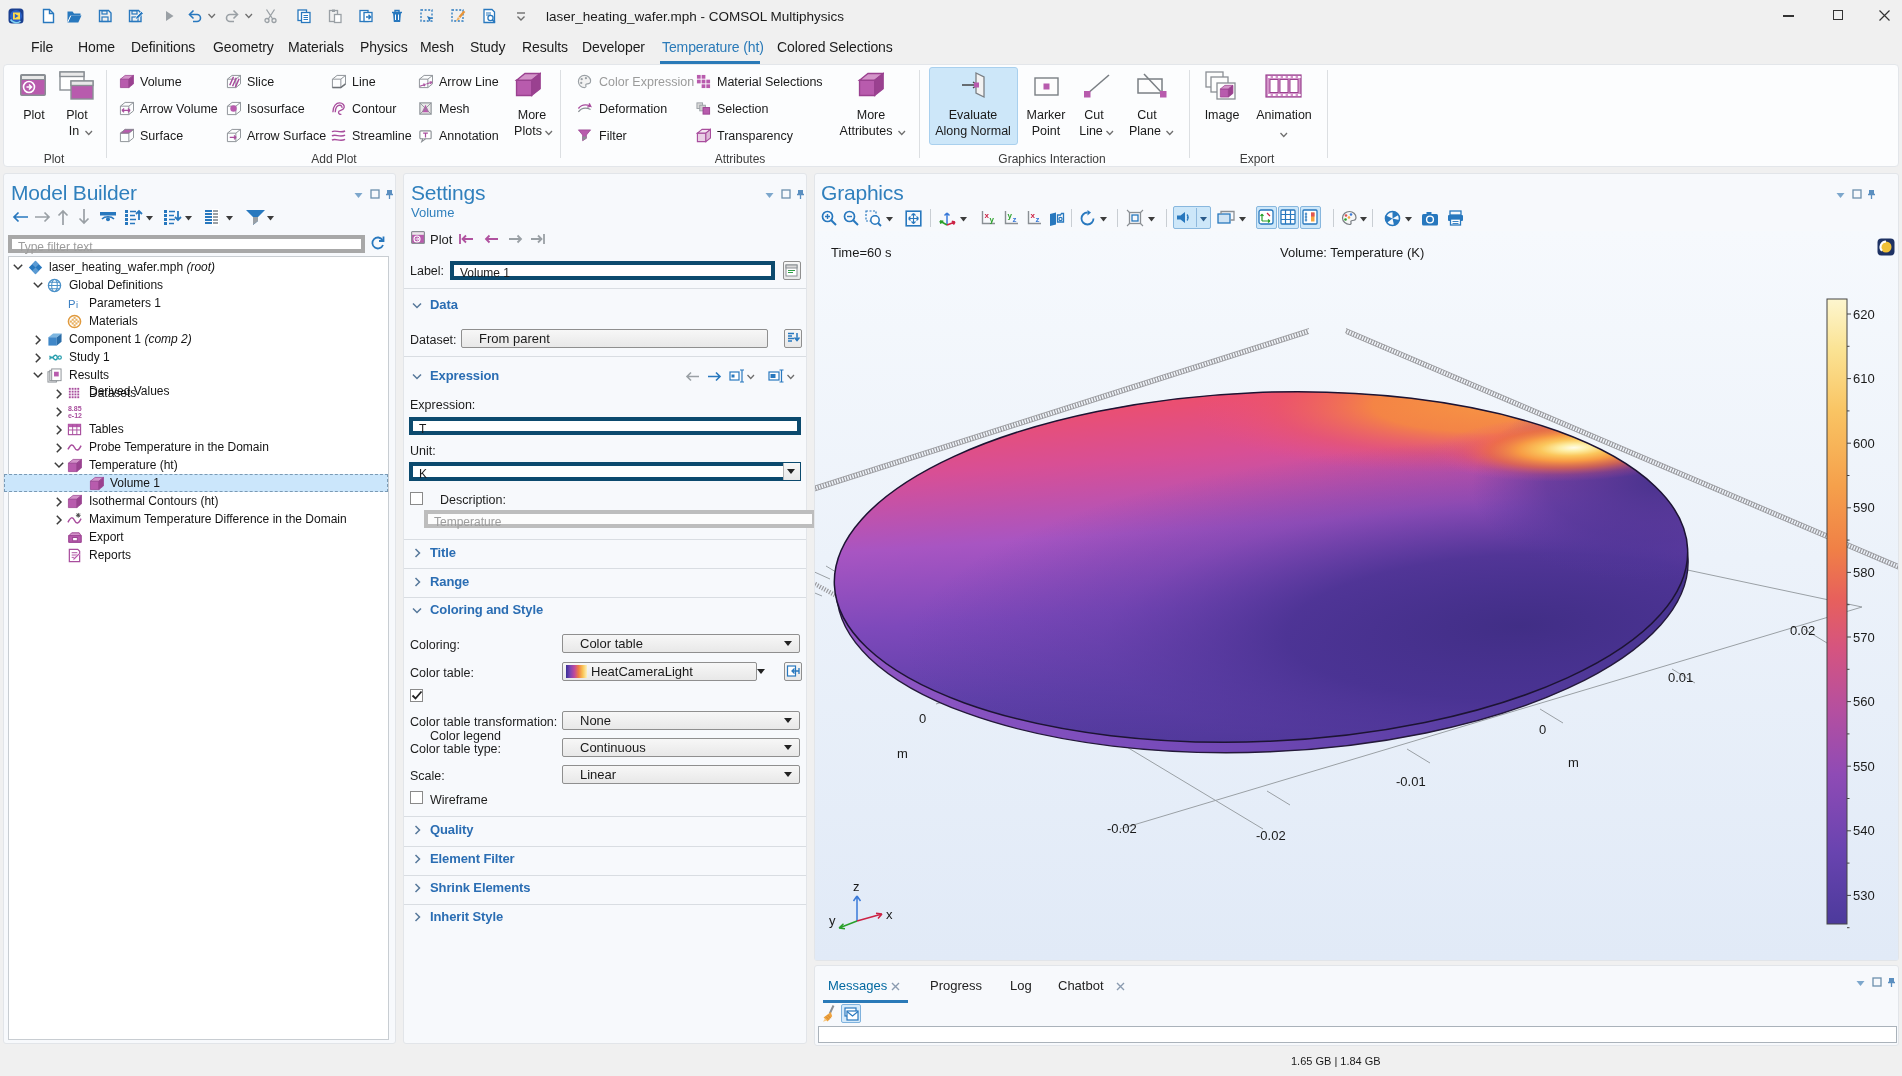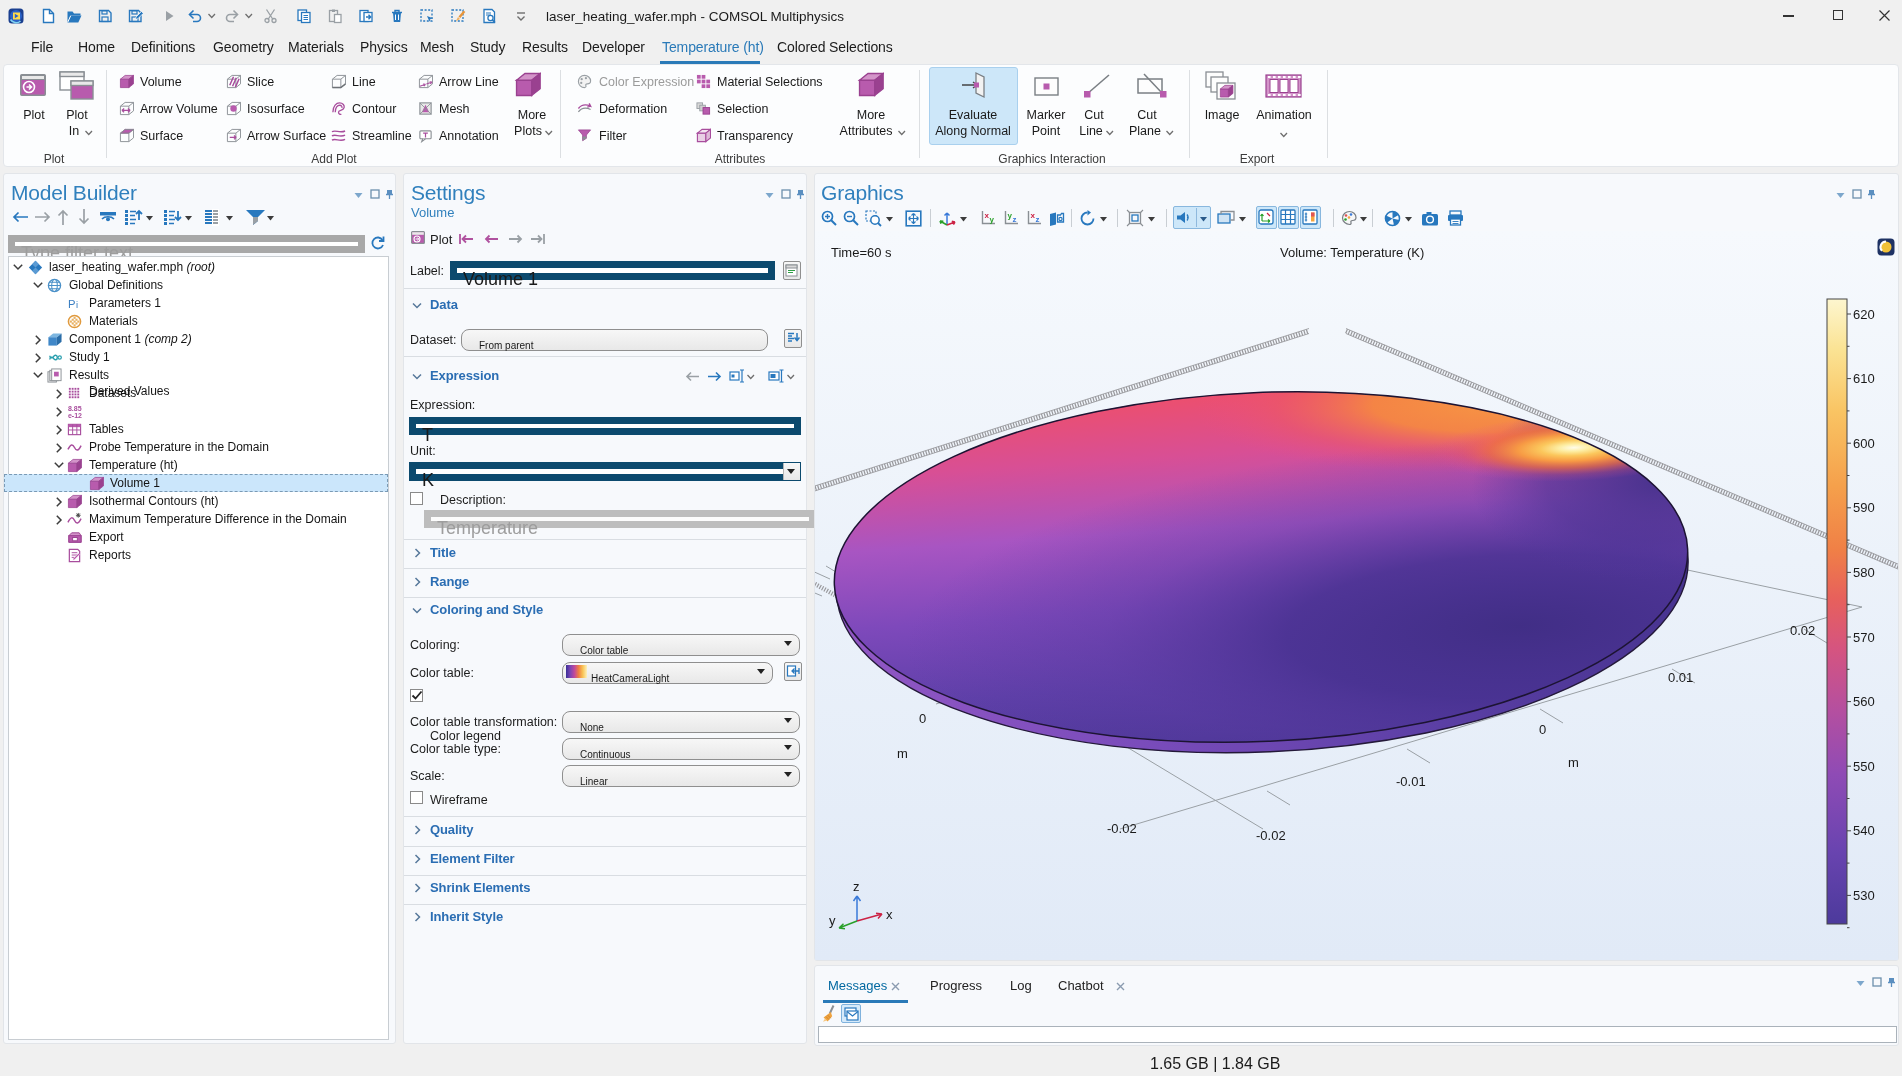--- a/index.html
+++ b/index.html
@@ -10,23 +10,23 @@
 .menu.sel { color:#2a7ab8; }
 #ribbon { position:absolute; left:3px; top:64px; width:1896px; height:103px; background:#fcfdfe; border:1px solid #e3e6ea; border-radius:4px; }
 .rdiv { position:absolute; top:70px; width:1px; height:88px; background:#dcdfe2; }
 .rlabel { position:absolute; font-size:12px; color:#3c3c3c; white-space:nowrap; transform:translateX(-50%); }
 .ritem { position:absolute; font-size:12.5px; color:#1a1a1a; white-space:nowrap; }
 .ritem.dis { color:#9b9b9b; }
 .rbig { position:absolute; font-size:12.5px; color:#1a1a1a; text-align:center; white-space:nowrap; transform:translateX(-50%); }
 .panel { position:absolute; background:#f7f9fc; border:1px solid #e2e5e9; border-radius:3px; }
 .ptitle { position:absolute; font-size:21px; color:#3080bd; letter-spacing:-0.2px; }
 .lbl { position:absolute; font-size:12.5px; color:#1c1c1c; white-space:nowrap; }
-.input { position:absolute; background:#fff; border:7px solid #0c4a6e; font-size:18px; color:#1a1a1a; padding:1px 6px; white-space:nowrap; }
+.input { position:absolute; background:#fff; border:4px solid #0c4a6e; font-size:12px; color:#1a1a1a; padding:1px 6px; white-space:nowrap; }
 .input.dis { background:#fcfcfc; border-color:#bdbdbd; color:#9d9d9d; }
-.combo { position:absolute; background:linear-gradient(#f7f7f7,#e8e8e8); border:1px solid #8f8f8f; border-radius:8px; font-size:10px; color:#1a1a1a; padding:10px 8px; white-space:nowrap; }
+.combo { position:absolute; background:linear-gradient(#f7f7f7,#e8e8e8); border:1px solid #8f8f8f; border-radius:2px; font-size:13px; color:#1a1a1a; padding:1px 8px; white-space:nowrap; }
 .sechead { position:absolute; font-size:13px; font-weight:700; color:#2a6db3; letter-spacing:-0.1px; }
 .hr { position:absolute; height:1px; background:#d9dde2; }
 .cb { position:absolute; width:13px; height:13px; background:#fff; border:1px solid #8a8a8a; }
 .trow { position:absolute; font-size:12px; color:#141414; white-space:nowrap; }
 .tab { position:absolute; font-size:13px; color:#222; }
 .tab.sel { color:#0369a1; }
 .btn17 { position:absolute; width:18px; height:19px; background:linear-gradient(#f7f7f7,#e8e8e8); border:1px solid #8f8f8f; border-radius:2px; }
 </style></head><body>
 
 <div id="title-text">laser_heating_wafer.mph - COMSOL Multiphysics</div>
@@ -688,21 +688,21 @@
 <svg class="icon" style="left:412px;top:607px;" width="10" height="8" viewBox="0 0 10 8">
     <path d="M1 1.5 L5 5.5 L9 1.5" fill="none" stroke="#56789a" stroke-width="1.5"></path>
   </svg>
 <div class="sechead" style="left:430px;top:602px">Coloring and Style</div>
 <div class="lbl" style="left:410px;top:638px">Coloring:</div>
 <div class="combo" style="left:562px;top:634px;width:238px;height:19px;padding-left:17px">Color table</div>
 <svg class="icon" style="left:784px;top:641px;" width="9" height="6" viewBox="0 0 9 6">
     <path d="M0 0 h8 L4 5 Z" fill="#222"></path>
   </svg>
 <div class="lbl" style="left:410px;top:666px">Color table:</div>
-<div class="combo" style="left:562px;top:662px;width:211px;height:19px;padding-left:4px"><span style="margin-left:24px">HeatCameraLight</span></div>
+<div class="combo" style="left:562px;top:662px;width:195px;height:19px;padding-left:4px"><span style="margin-left:24px">HeatCameraLight</span></div>
 <svg class="icon" style="left:757px;top:669px;" width="9" height="6" viewBox="0 0 9 6">
     <path d="M0 0 h8 L4 5 Z" fill="#222"></path>
   </svg>
 <div class="abs" style="left:566px;top:665px;width:21px;height:13px;background:linear-gradient(90deg,#3a2f96,#7a45b5,#c0499c,#ef7e43,#f9c456,#fdf1bc)"></div>
 <div class="btn17" style="left:784px;top:662px"></div>
 <svg class="icon" style="left:786px;top:664px;" width="14" height="14" viewBox="0 0 14 14">
     <rect x="1.5" y="2" width="8" height="10" fill="#fff" stroke="#2878be" stroke-width="1.2"></rect>
     <path d="M13 4 v6 M13 7 H6 M8.5 4.5 L6 7 L8.5 9.5" fill="none" stroke="#2878be" stroke-width="1.3"></path>
   </svg>
 <div class="cb" style="left:410px;top:689px"></div>
@@ -1064,12 +1064,12 @@
     <path d="M3 14.5 L1 17.8 L5 16.5 Z" fill="#f7c983"></path>
     <path d="M5.5 11 l3.2 3.2 M4 12.6 l3 3" stroke="#c87f28" stroke-width="0.8"></path>
   </svg>
 <div class="abs" style="left:841px;top:1004px;width:20px;height:19px;background:#d6eafa;border:1px solid #7fb2dd;border-radius:2px"></div>
 <svg class="icon" style="left:844px;top:1007px;" width="15" height="14" viewBox="0 0 15 14">
     <rect x="1" y="1" width="11" height="8" fill="#fff" stroke="#2878be" stroke-width="1.2"></rect>
     <rect x="3" y="4" width="11" height="9" fill="#fff" stroke="#2878be" stroke-width="1.2"></rect>
     <path d="M3 4.5 L8.5 9 L14 4.5" fill="none" stroke="#2878be" stroke-width="1.1"></path>
   </svg>
 <div class="abs" style="left:818px;top:1026px;width:1079px;height:17px;background:#fff;border:1px solid #aab2ba"></div>
-<div class="abs" style="left:1150px;top:1055px;font-size:16px;color:#1a1a1a">1.65 GB | 1.84 GB</div>
+<div class="abs" style="left:1291px;top:1055px;font-size:11px;color:#1a1a1a">1.65 GB | 1.84 GB</div>
 </body></html>

